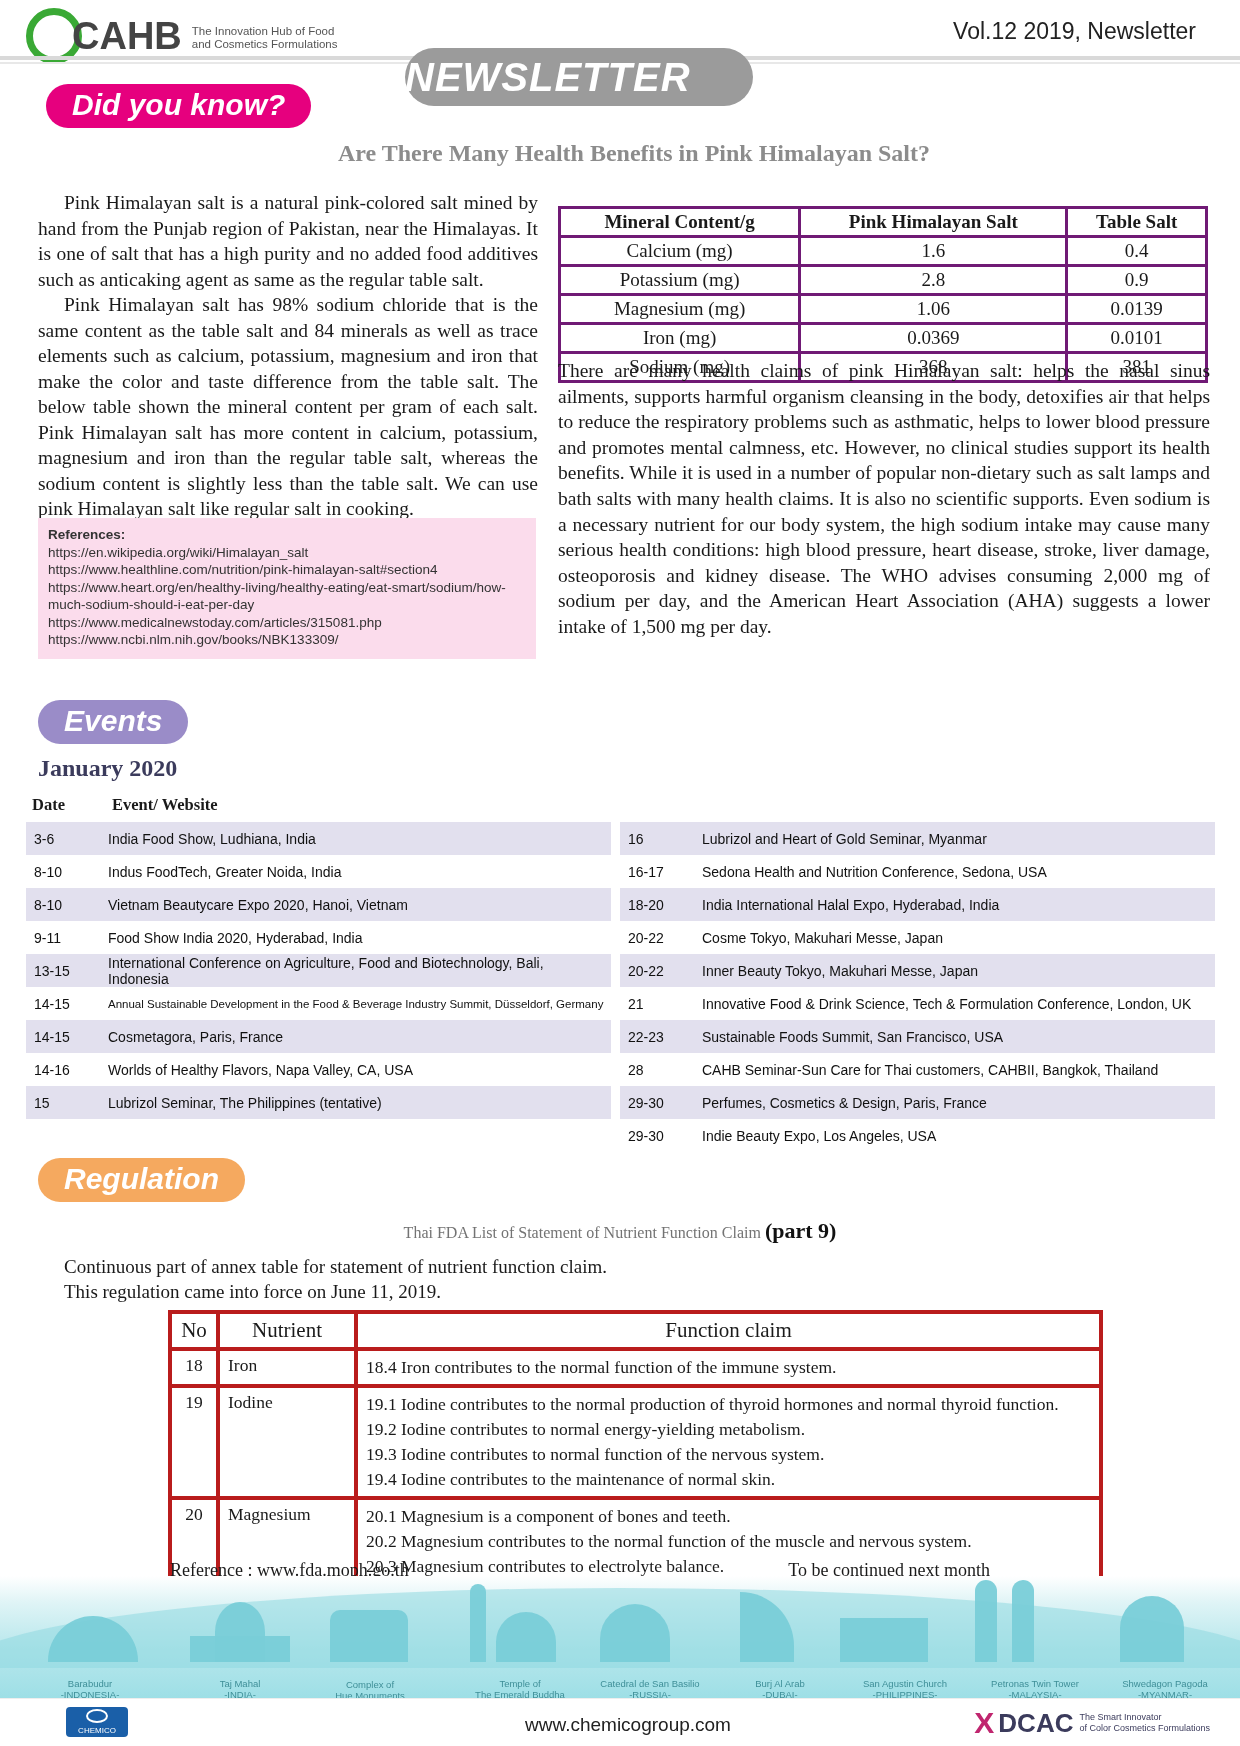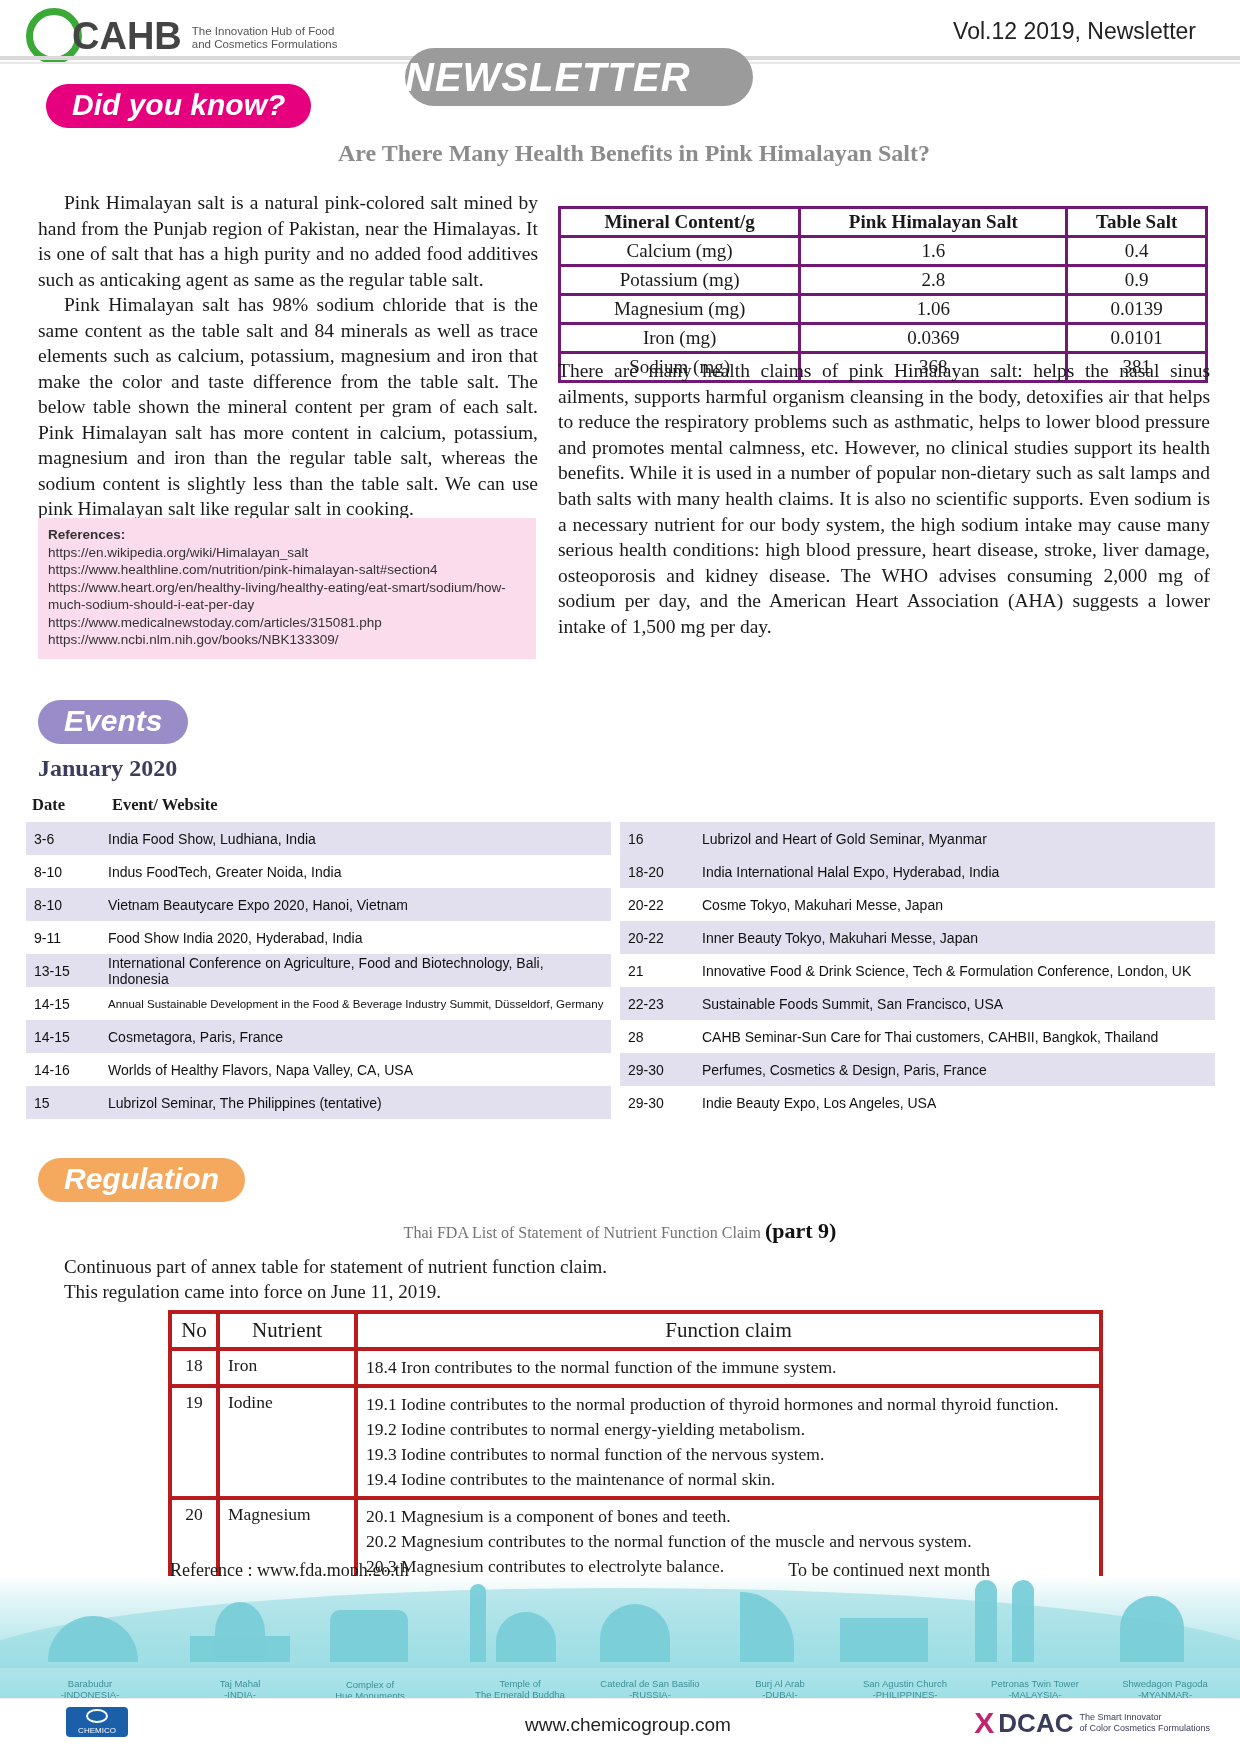--- a/index.html
+++ b/index.html
@@ -321,20 +321,24 @@
     <span class="d">15</span>
     <span class="t">Lubrizol Seminar, The Philippines (tentative)</span>
   </div>
 </div>
 
 <div class="ev-col right">
   <div class="ev-row alt">
     <span class="d">16</span>
     <span class="t">Lubrizol and Heart of Gold Seminar, Myanmar</span>
   </div>
+  <div class="ev-row">
+    <span class="d">16-17</span>
+    <span class="t">Sedona Health and Nutrition Conference, Sedona, USA</span>
+  </div>
   <div class="ev-row alt">
     <span class="d">18-20</span>
     <span class="t">India International Halal Expo, Hyderabad, India</span>
   </div>
   <div class="ev-row">
     <span class="d">20-22</span>
     <span class="t">Cosme Tokyo, Makuhari Messe, Japan</span>
   </div>
   <div class="ev-row alt">
     <span class="d">20-22</span>

